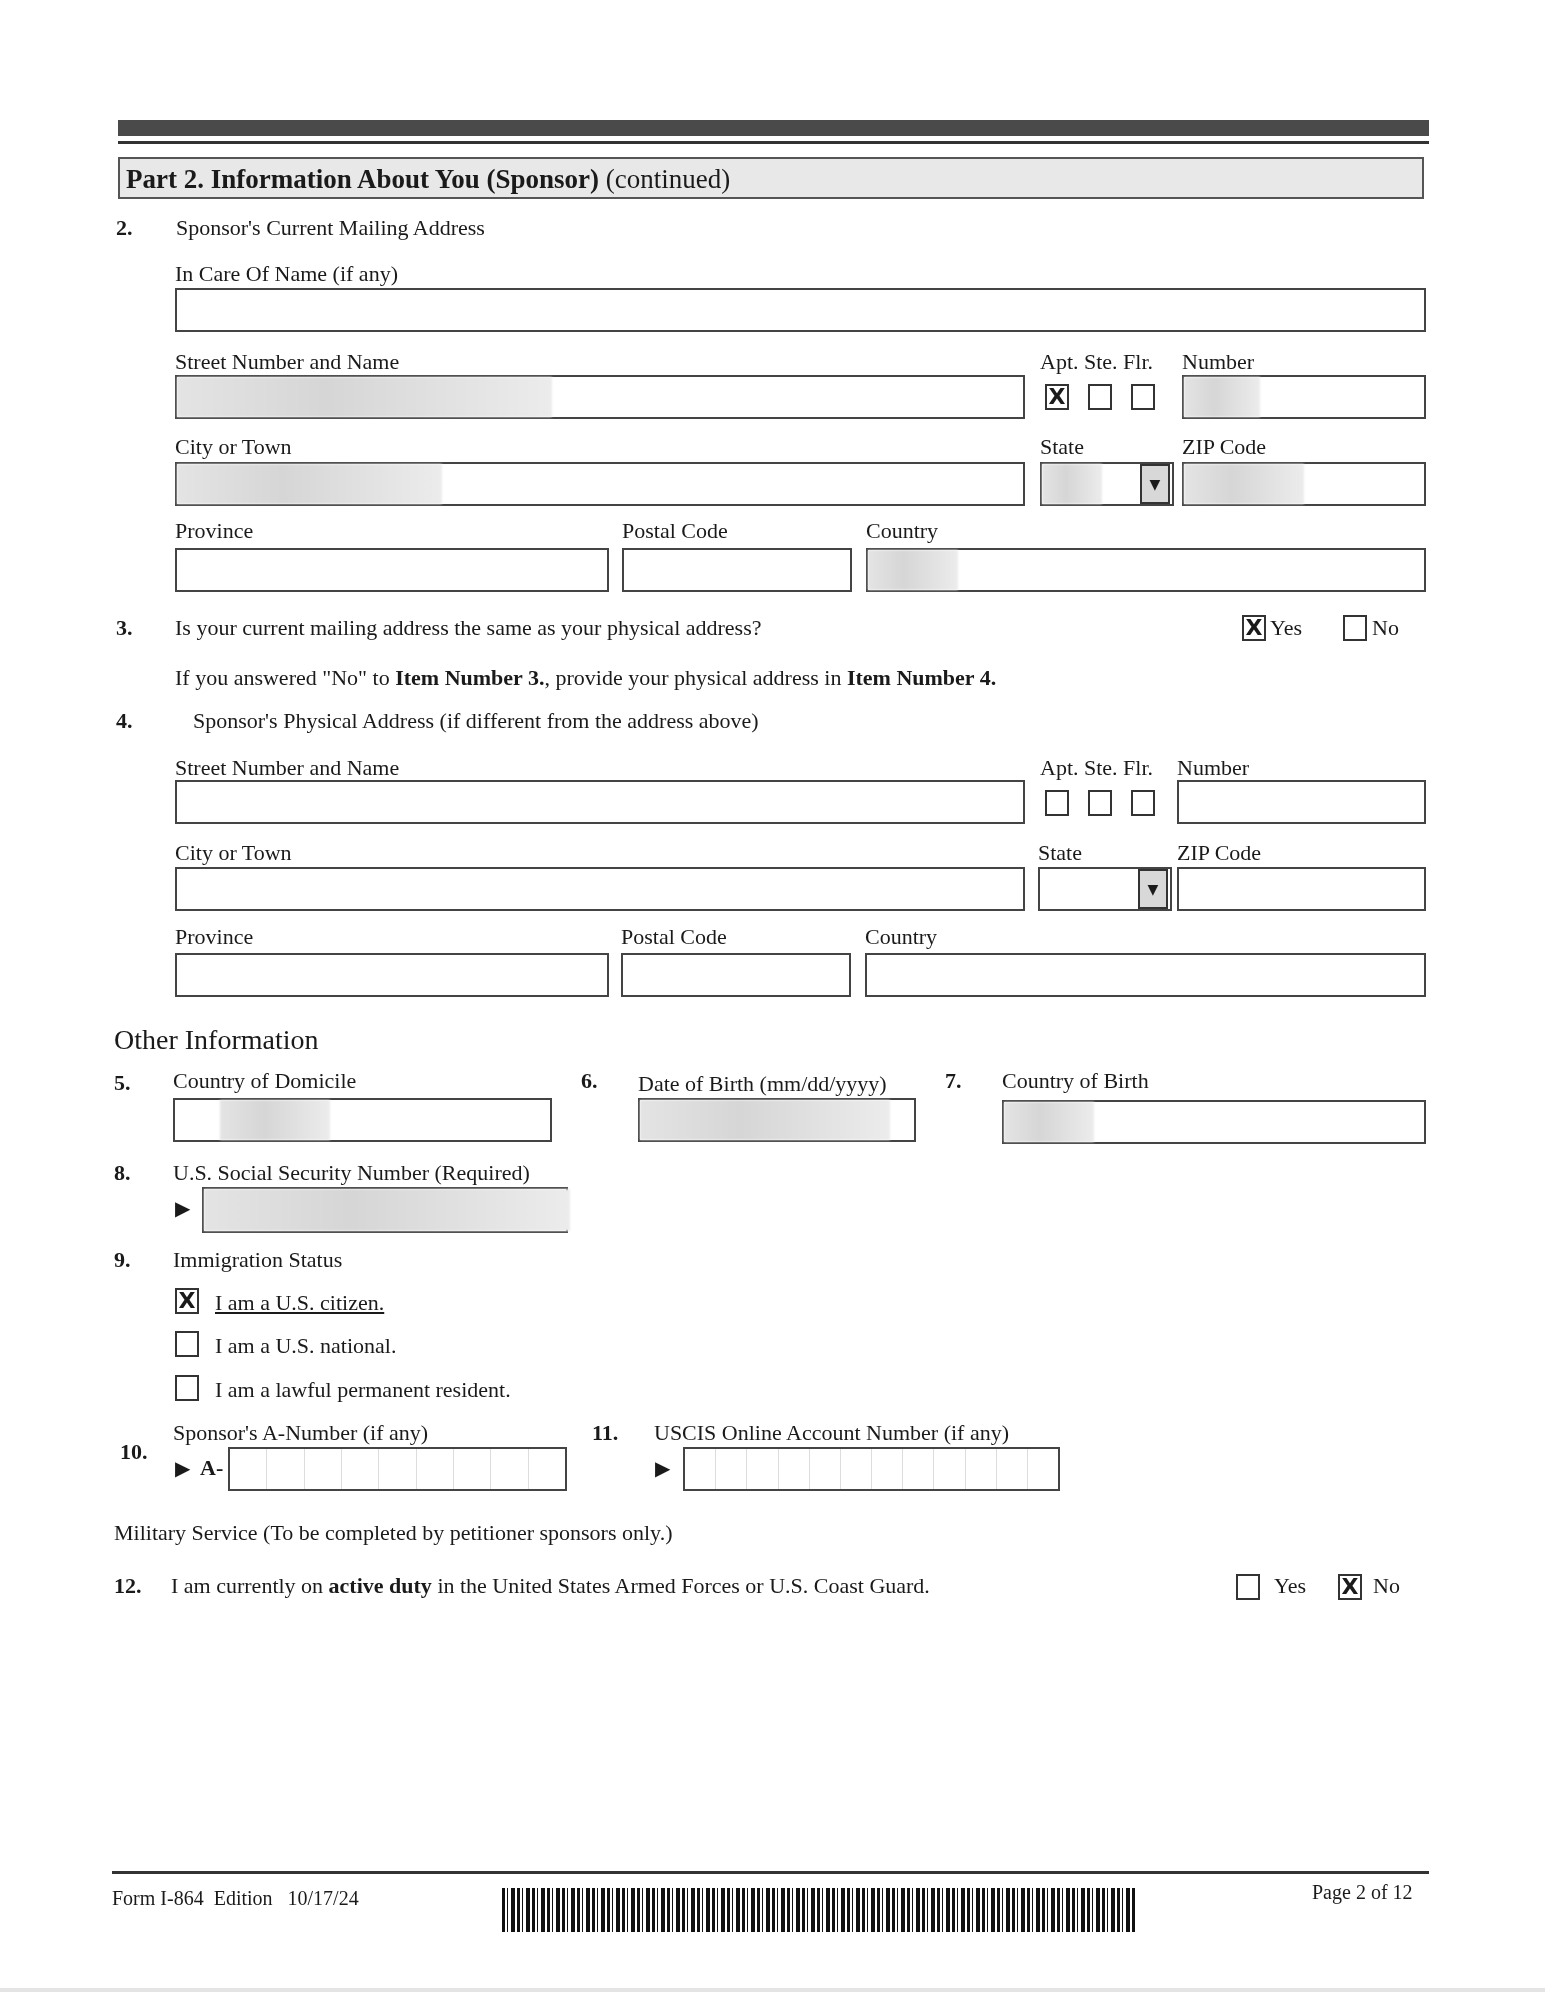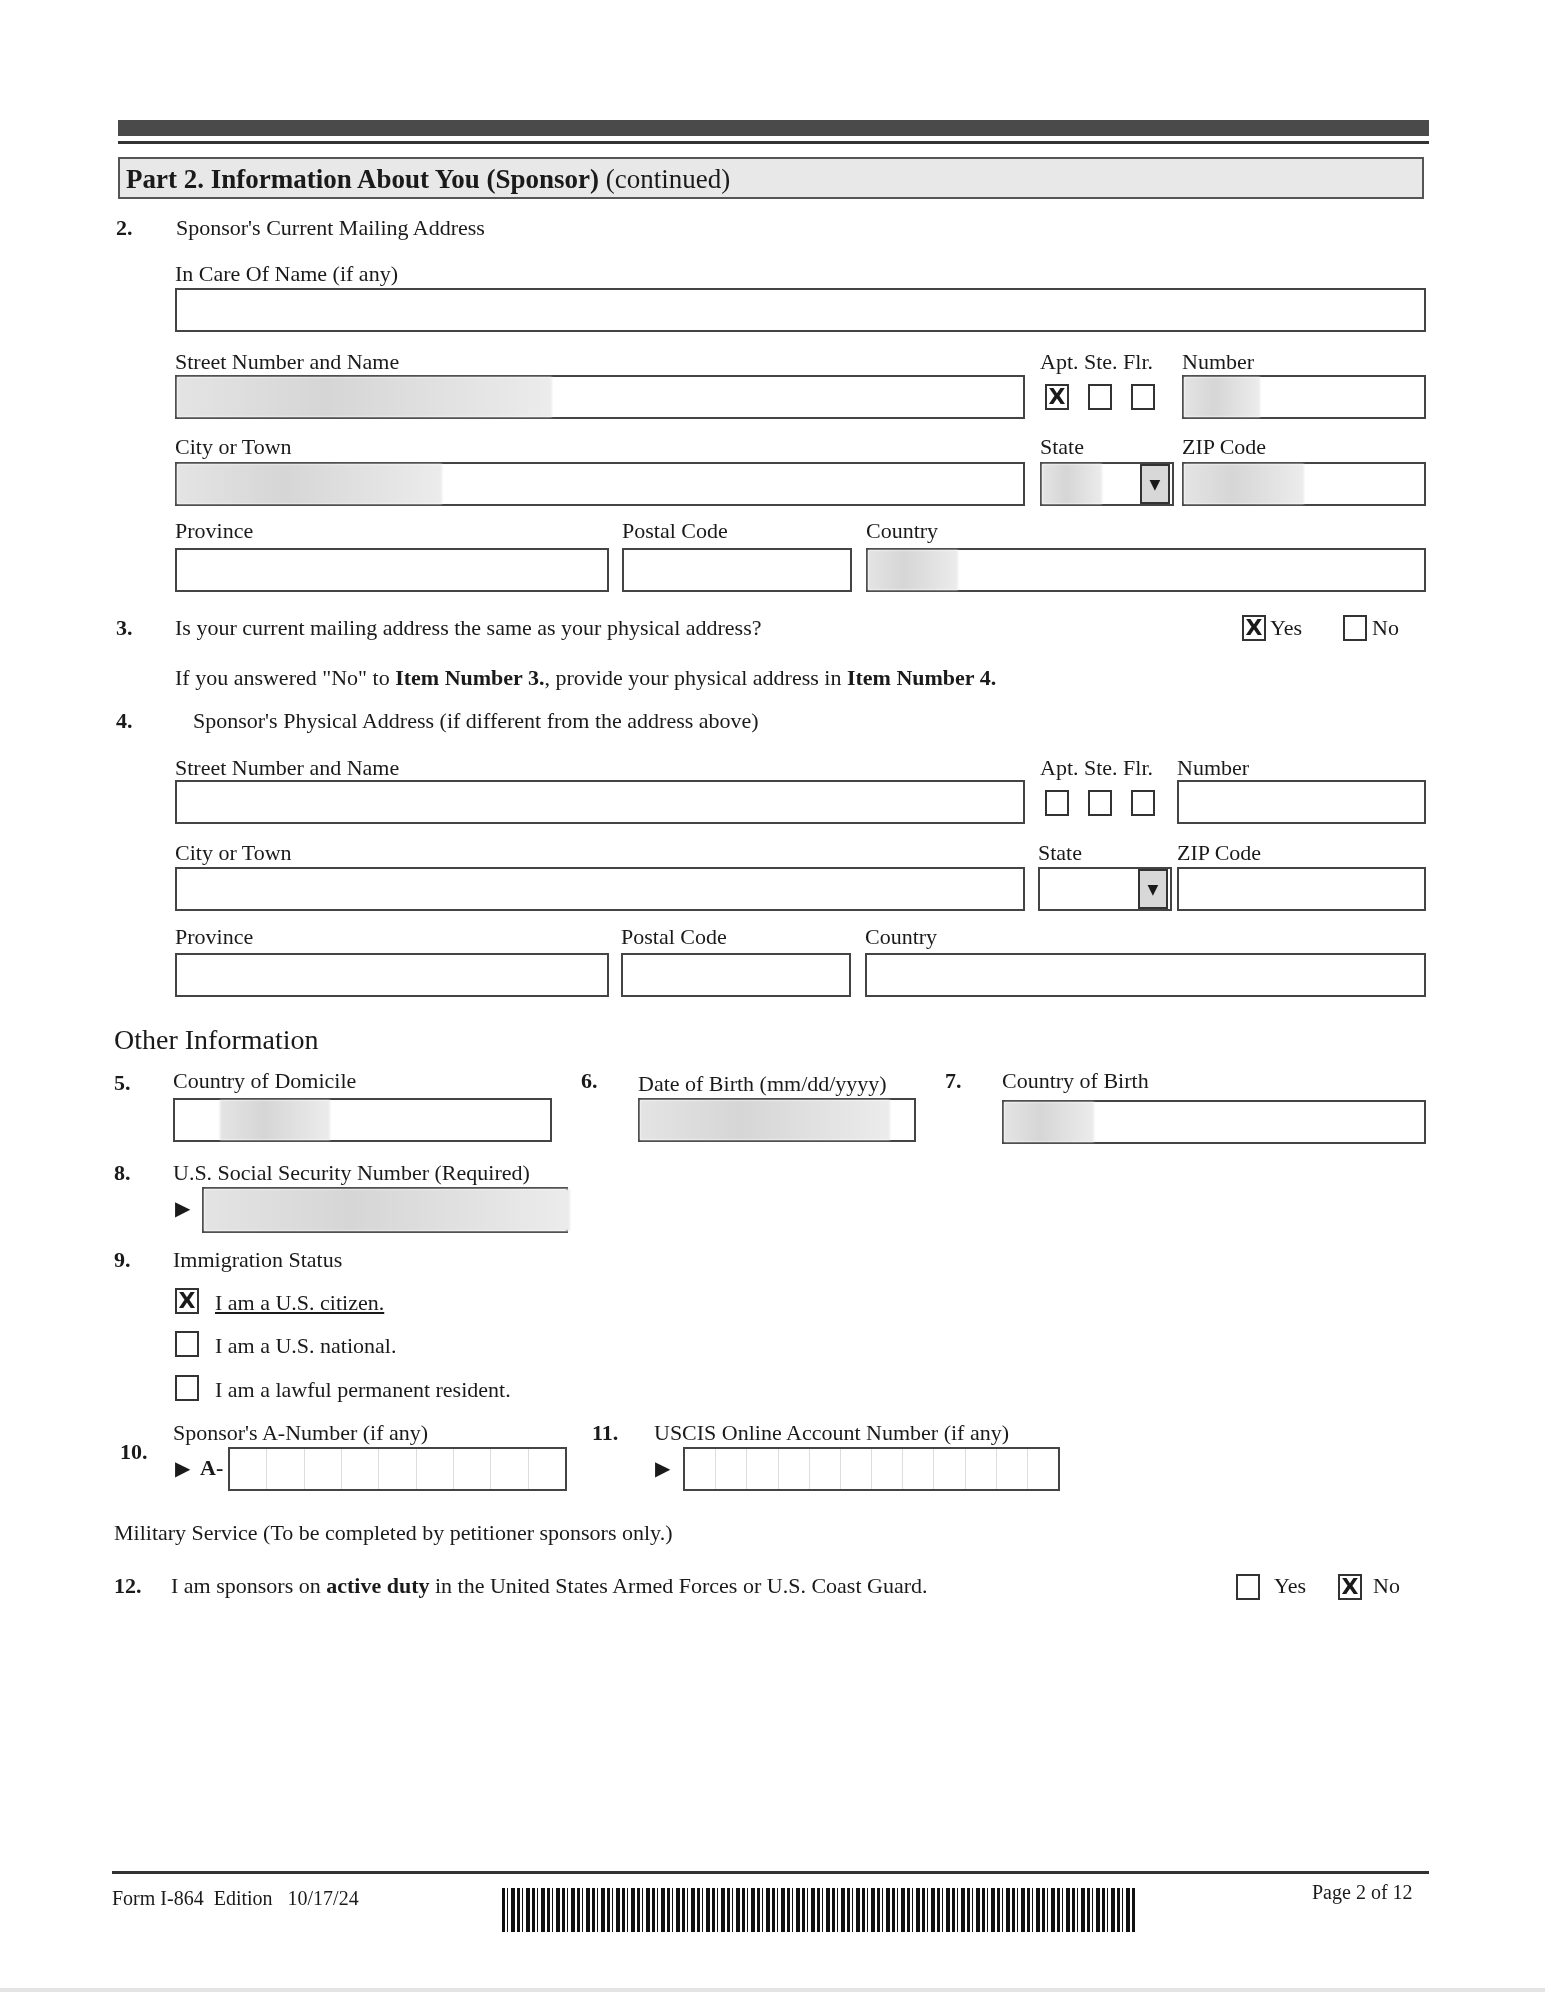--- a/index.html
+++ b/index.html
@@ -188,21 +188,21 @@
       <span></span>
       <span></span>
       <span></span>
       <span></span>
     </div>
 </div>
 
 <div class="abs lbl" style="left:114px;top:1520px;">Military Service (To be completed by petitioner sponsors only.)</div>
 <div class="abs num" style="left:114px;top:1573px;">12.</div>
 <div class="abs lbl" style="left:171px;top:1573px;">
-  <span>I am sponsors on </span><b>active duty</b><span> in the United States Armed Forces or U.S. Coast Guard.</span>
+  <span>I am currently on </span><b>active duty</b><span> in the United States Armed Forces or U.S. Coast Guard.</span>
 </div>
 <div class="abs chk" style="left:1236px;top:1574px;"></div>
 <div class="abs lbl" style="left:1274px;top:1573px;">Yes</div>
 <div class="abs chk" style="left:1338px;top:1574px;">X</div>
 <div class="abs lbl" style="left:1373px;top:1573px;">No</div>
 
 <div class="abs footer-line"></div>
 <div class="abs lbl" style="left:112px;top:1885px;font-size:20px;">
   <span>Form I-864</span>&nbsp;&nbsp;<span>Edition</span>&nbsp;&nbsp;&nbsp;<span>10/17/24</span>
 </div>

